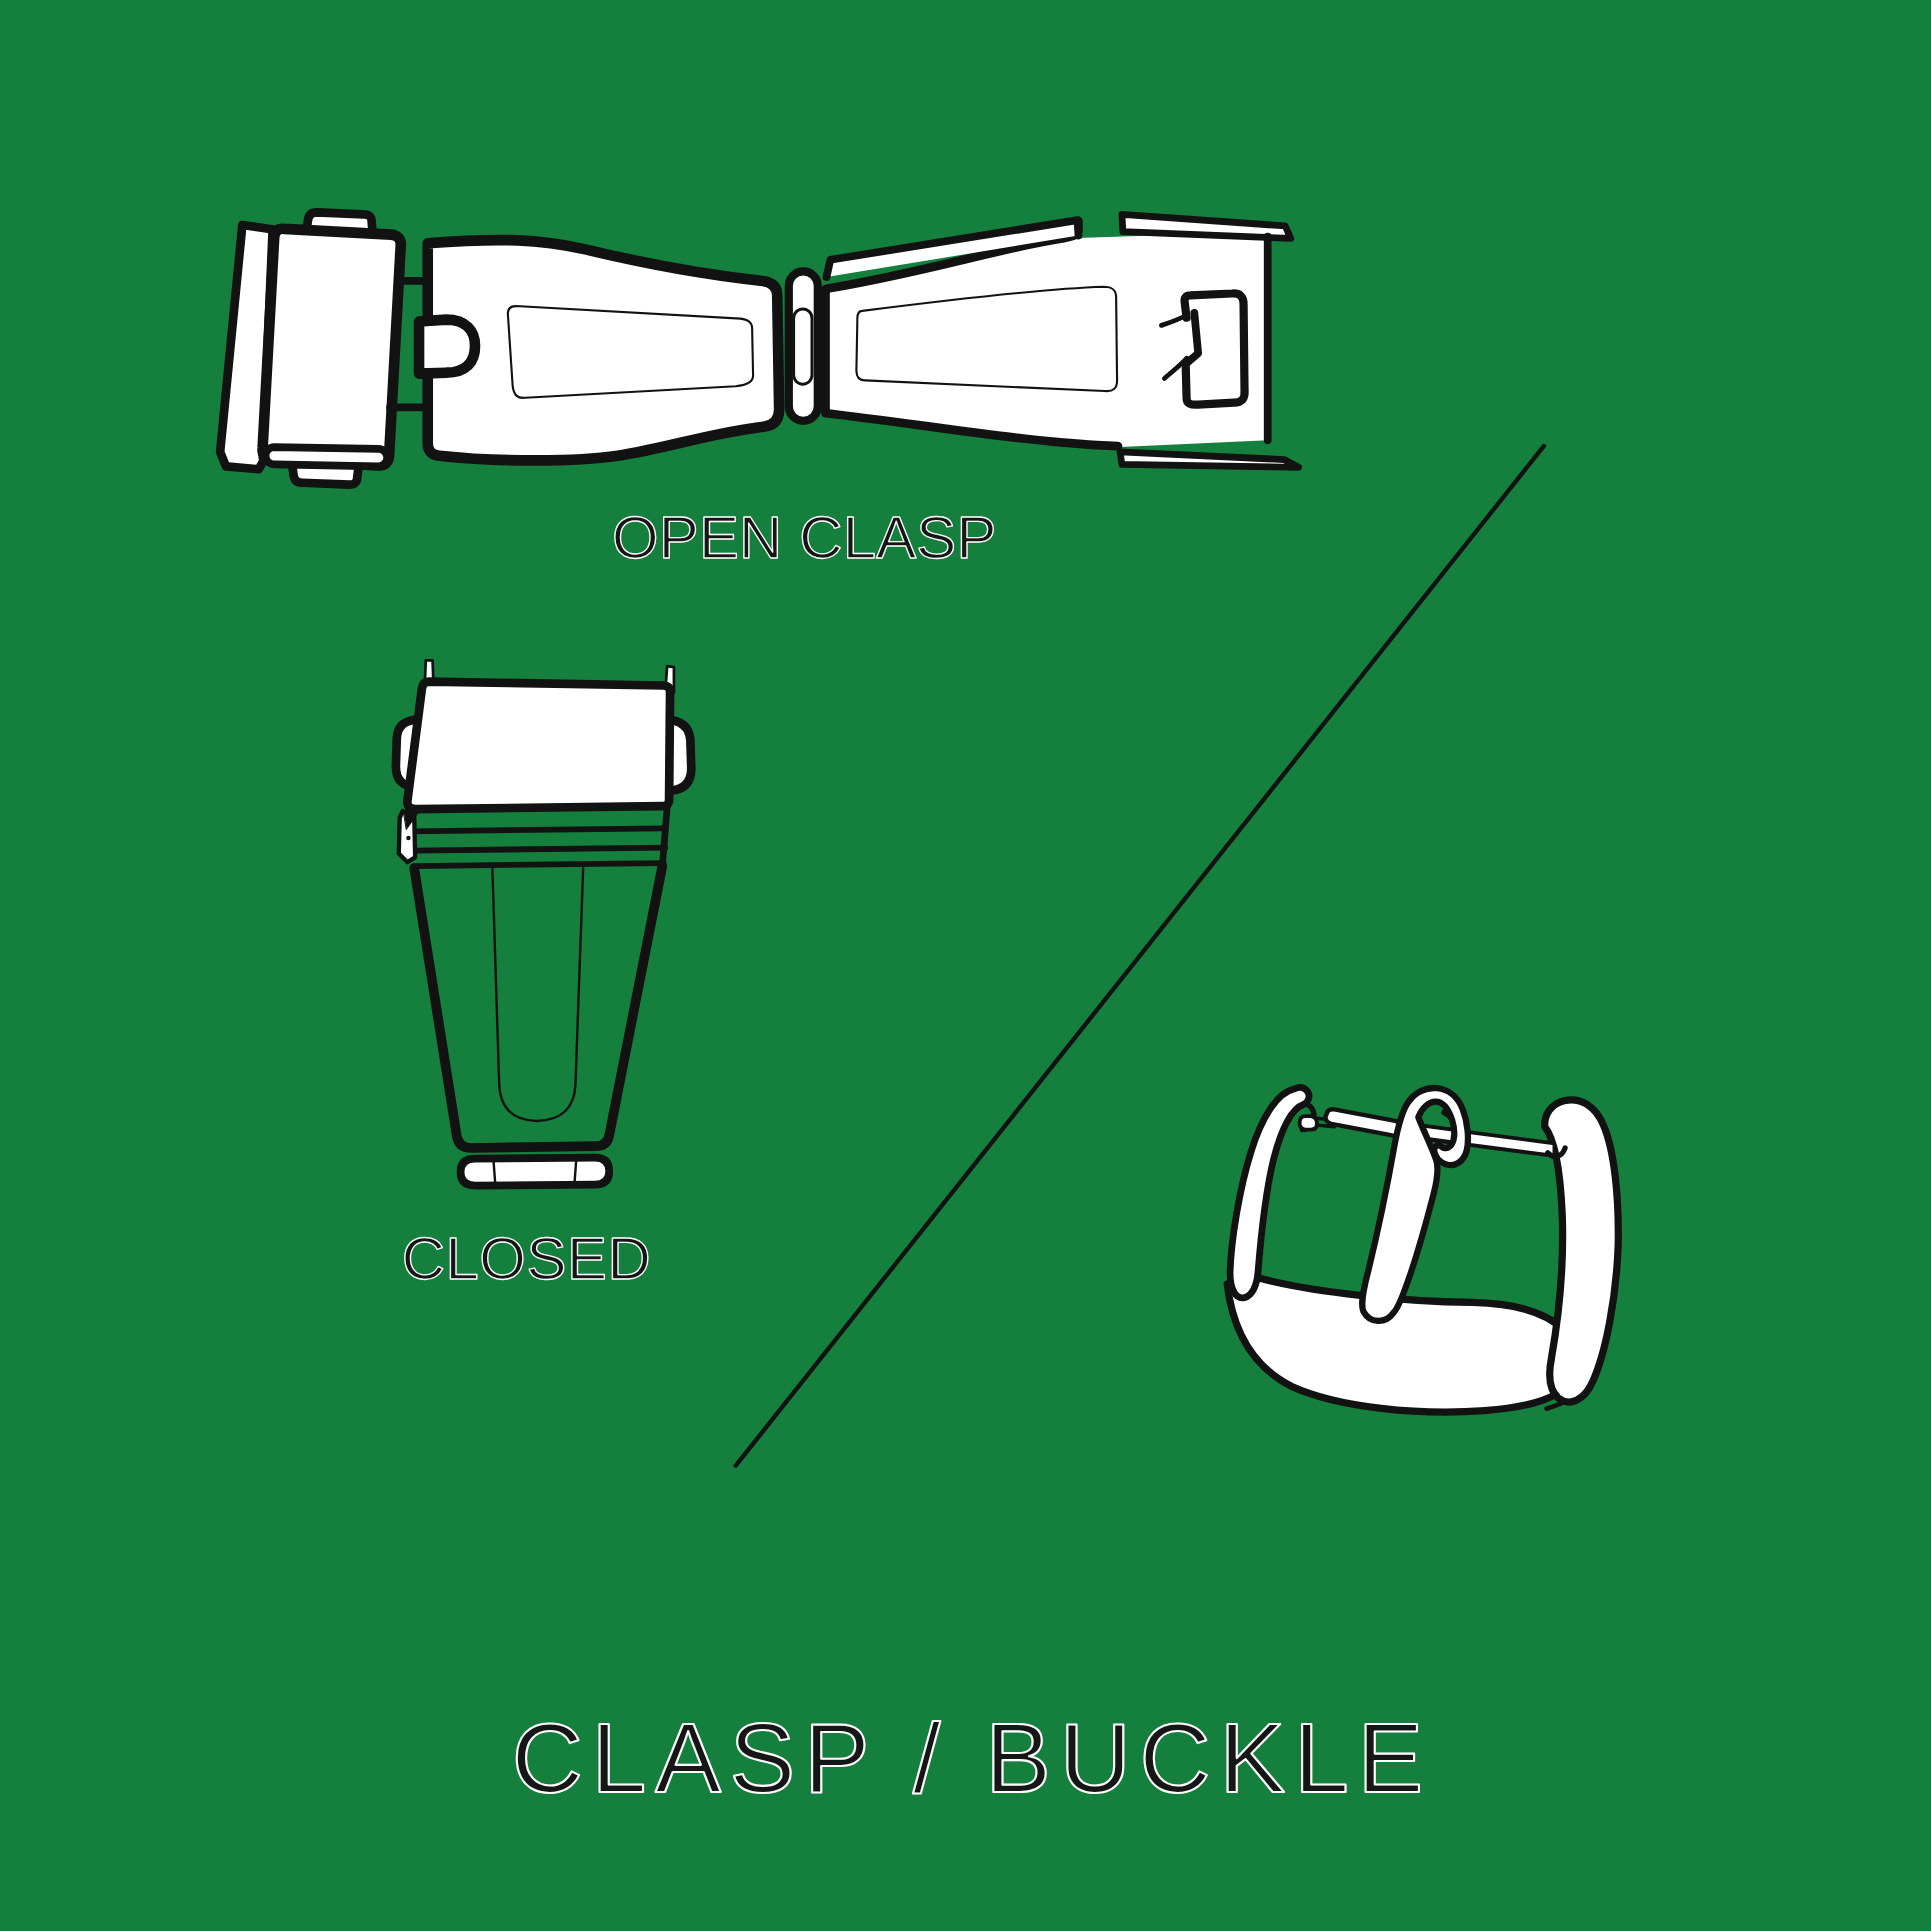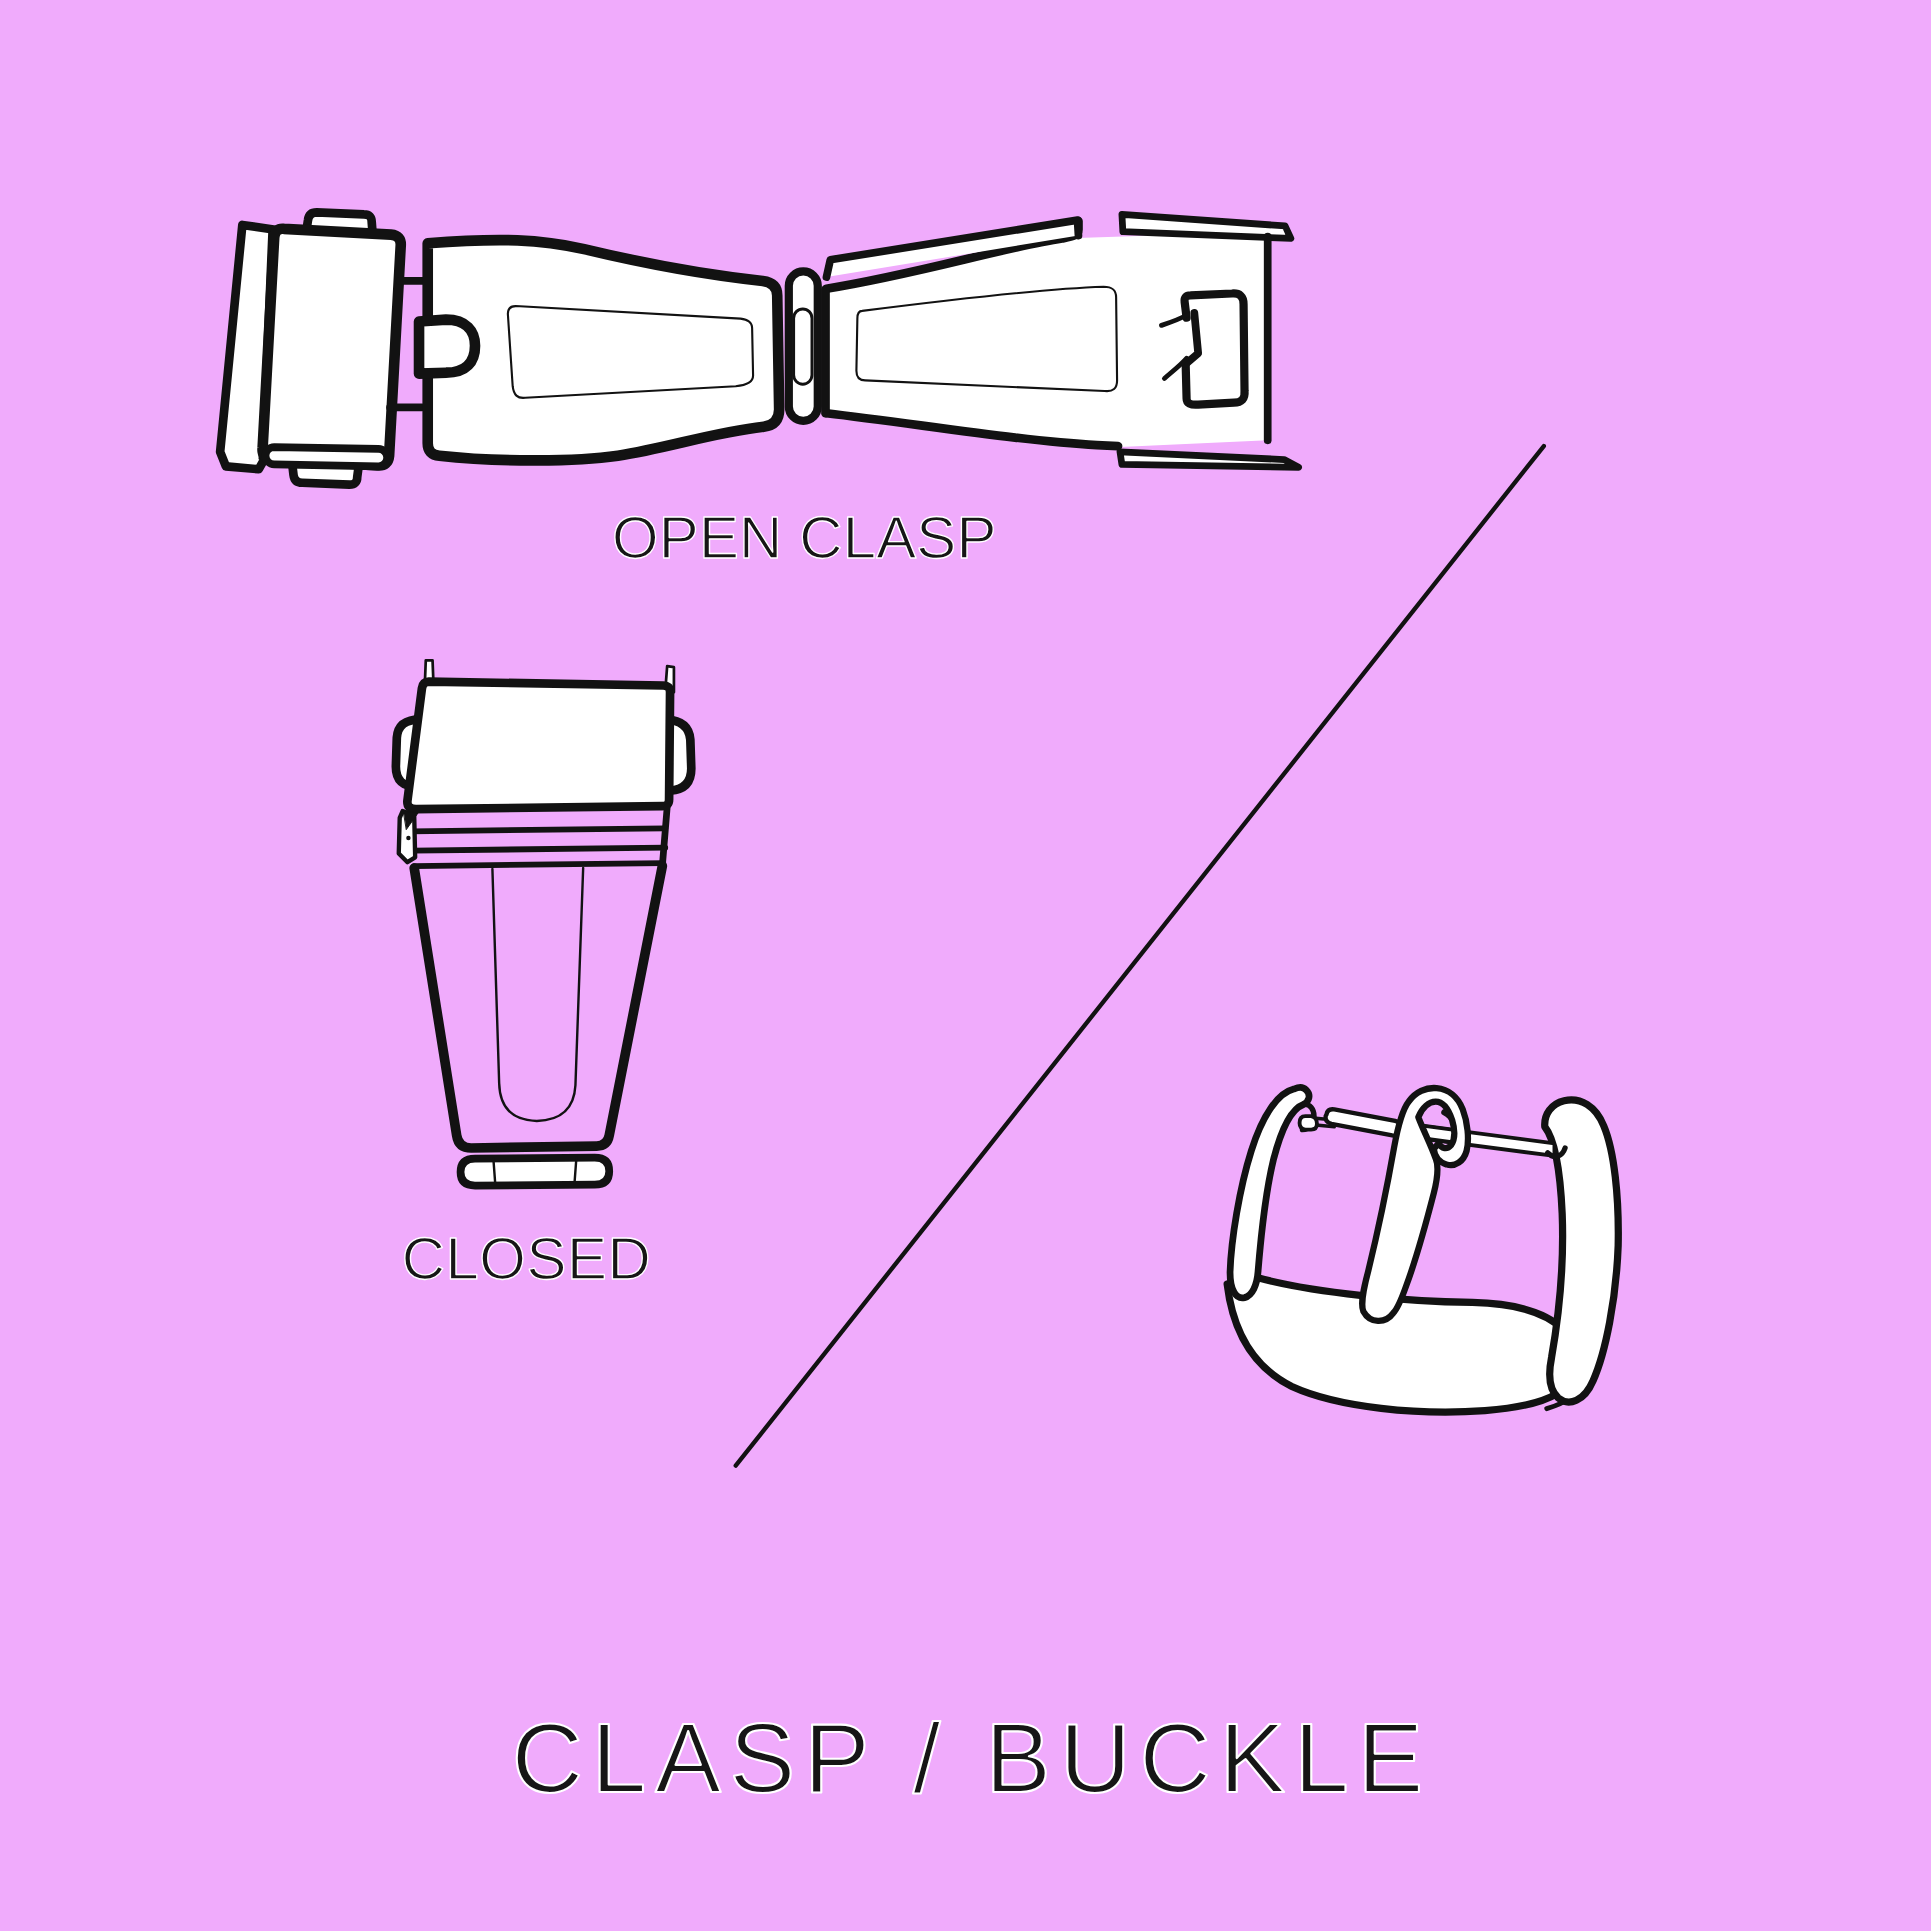--- a/index.html
+++ b/index.html
@@ -1,16 +1,16 @@
 <!DOCTYPE html>
 <html><head>
 <meta charset="utf-8">
 <style>
   html,body{margin:0;padding:0;background:#ffffff;}
-  #page{position:relative;width:1931px;height:1931px;background:#f0abfc;overflow:hidden;}
+  #page{position:relative;width:1931px;height:1931px;background:#15803d;overflow:hidden;}
   svg{position:absolute;left:0;top:0;}
   text{font-family:"Liberation Sans",sans-serif;fill:#161616;}
 </style>
 </head>
 <body>
 <div id="page">
 <svg width="1931" height="1931" viewBox="0 0 2000 2000" fill="none" stroke-linecap="round" stroke-linejoin="round">
 
 <g stroke="#121212">
 

